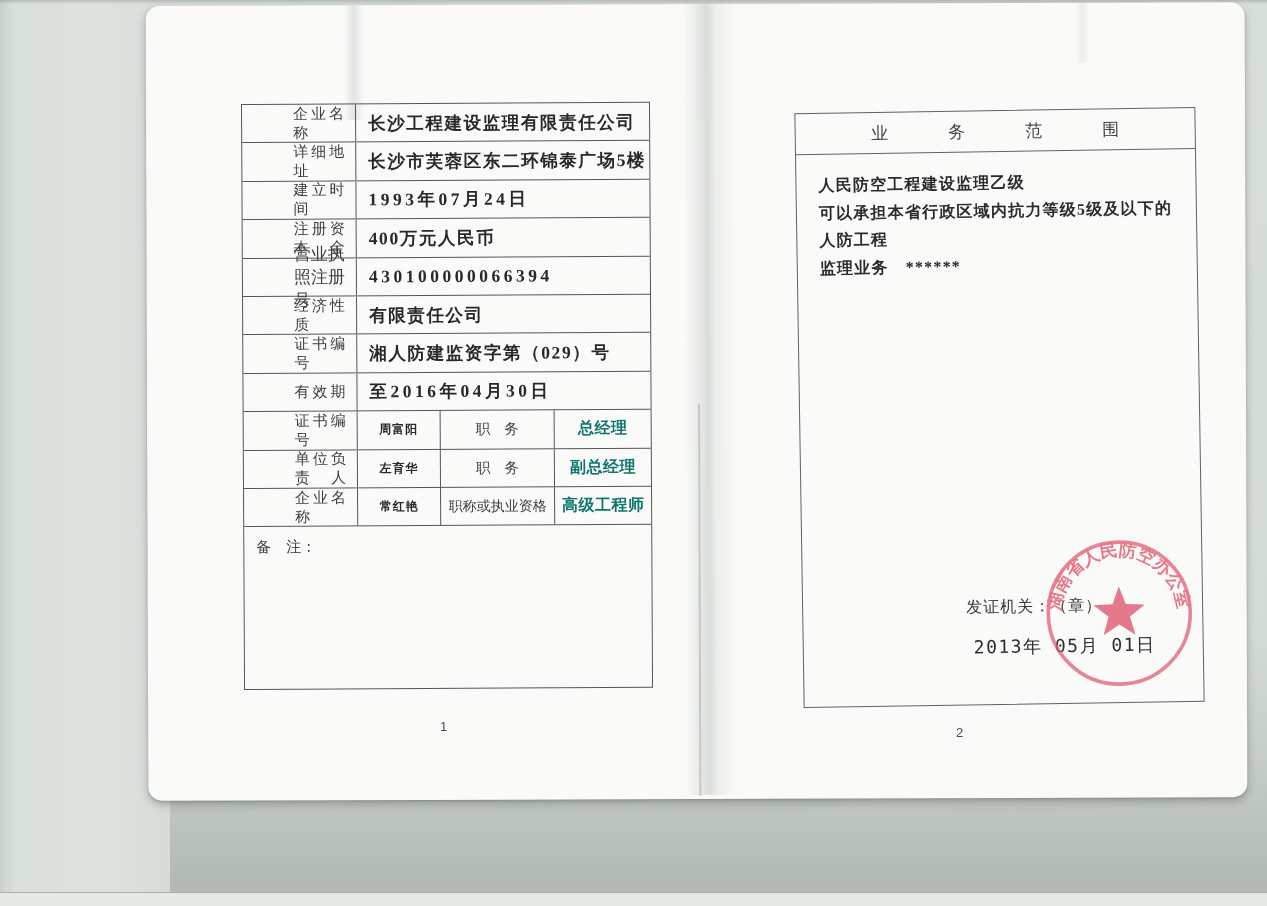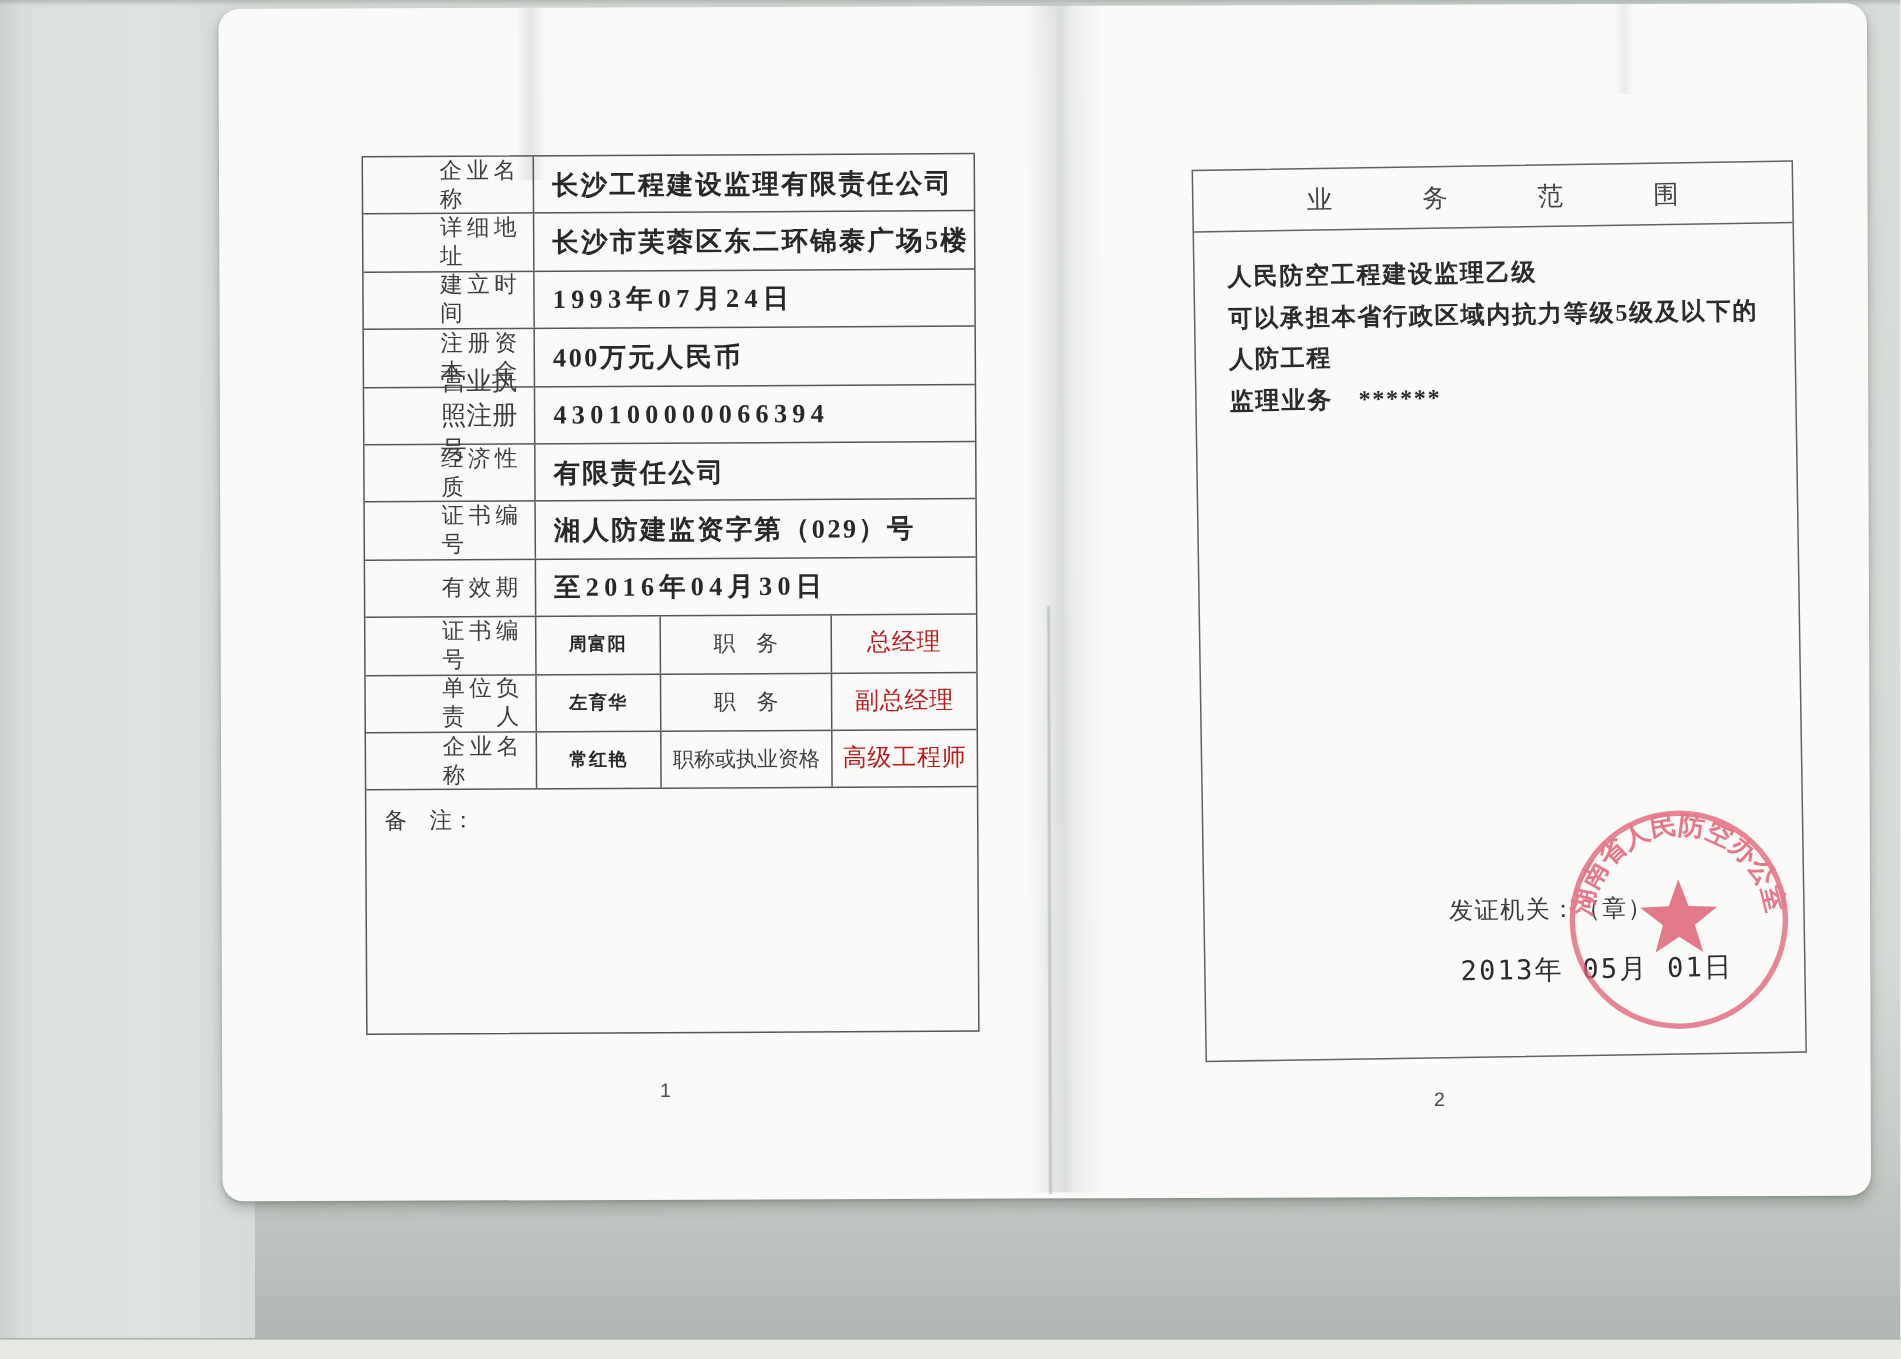--- a/index.html
+++ b/index.html
@@ -80,21 +80,21 @@
   }
   .cell-tlabel{
     flex:0 0 113px; border-right:1px solid #55565a; justify-content:center;
     font-size:14.5px; color:#3d3d40; text-align:center;
   }
   .cell-tlabel .tl.spaced{ letter-spacing:14px; text-indent:14px; }
   .cell-tlabel .tl.compact{ font-size:14px; }
   .cell-tvalue{
     flex:1 1 auto; justify-content:center;
     font-family:"Liberation Serif","DejaVu Serif",serif;
-    font-size:16px; font-weight:400; letter-spacing:.5px; color:#b91c1c;
+    font-size:16px; font-weight:700; letter-spacing:.5px; color:#0f766e;
   }
   .remark-cell{ flex:1; align-items:flex-start; padding:11px 12px; font-size:15px; color:#3d3d40;}
   .pagenum{
     position:absolute; font-size:13px; color:#4c4c4e; letter-spacing:1px;
   }
   .pagenum-1{ left:440px; top:719px; }
   .pagenum-2{ left:956px; top:725px; }
   
   .rbox{
     position:absolute; left:799px; top:110px; width:399px; height:593px;

